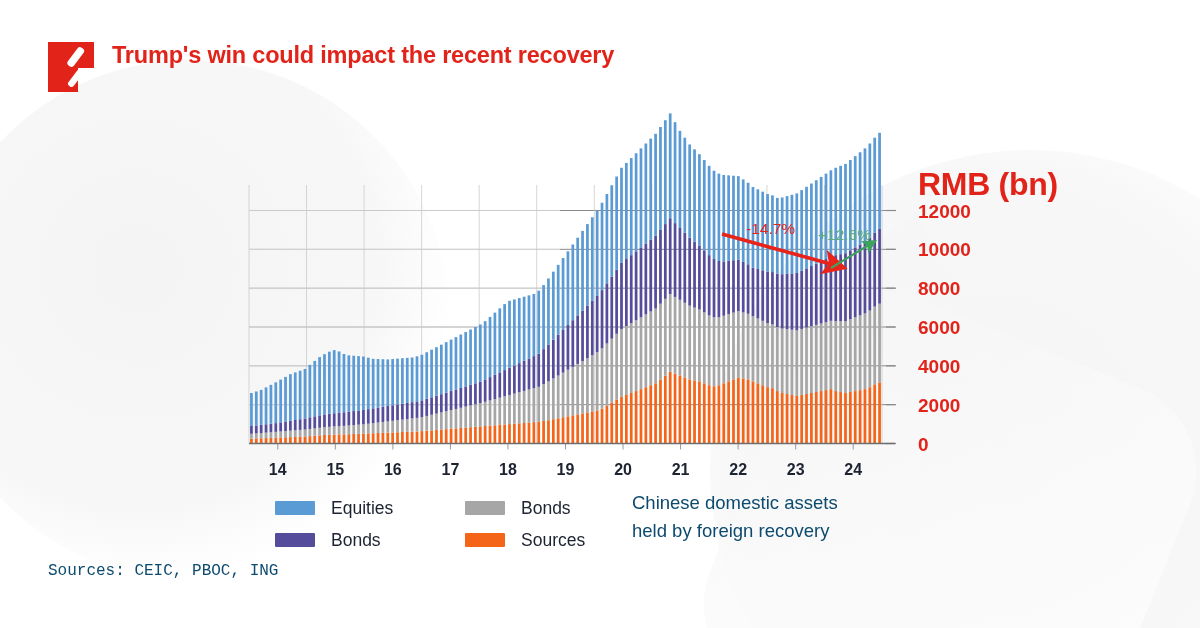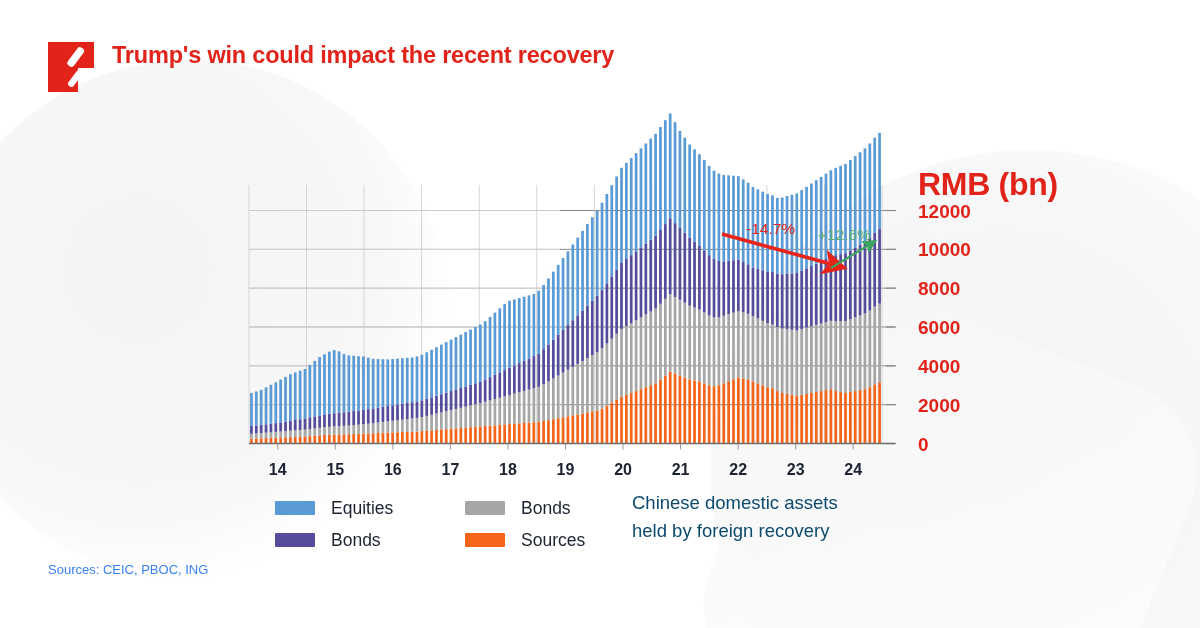--- a/index.html
+++ b/index.html
@@ -58,21 +58,21 @@
   .sw{width:40px;height:14px;flex:0 0 auto;border-radius:1px;}
   .lg-label{margin-left:16px;font-size:17.5px;color:#1d2330;}
 
   .side-note{
     position:absolute;left:632px;top:489px;z-index:6;width:270px;
     font-size:18.5px;line-height:1.52;color:#0c4a6e;
   }
   .side-note span{display:block;}
 
   .sources{
-    position:absolute;left:48px;top:562px;z-index:6;font-size:13px;color:#3b82f6;
+    position:absolute;left:48px;top:562px;z-index:6;font-size:16px;color:#0c4a6e;font-family:Liberation Mono, monospace;
   }
 </style>
 </head>
 <body>
 
 <div class="bg-wrap">
   <div class="bg-circle-left"></div>
   <div class="bg-circle-right"></div>
   <div class="bg-tri"></div>
   <div class="bg-blob"></div>

